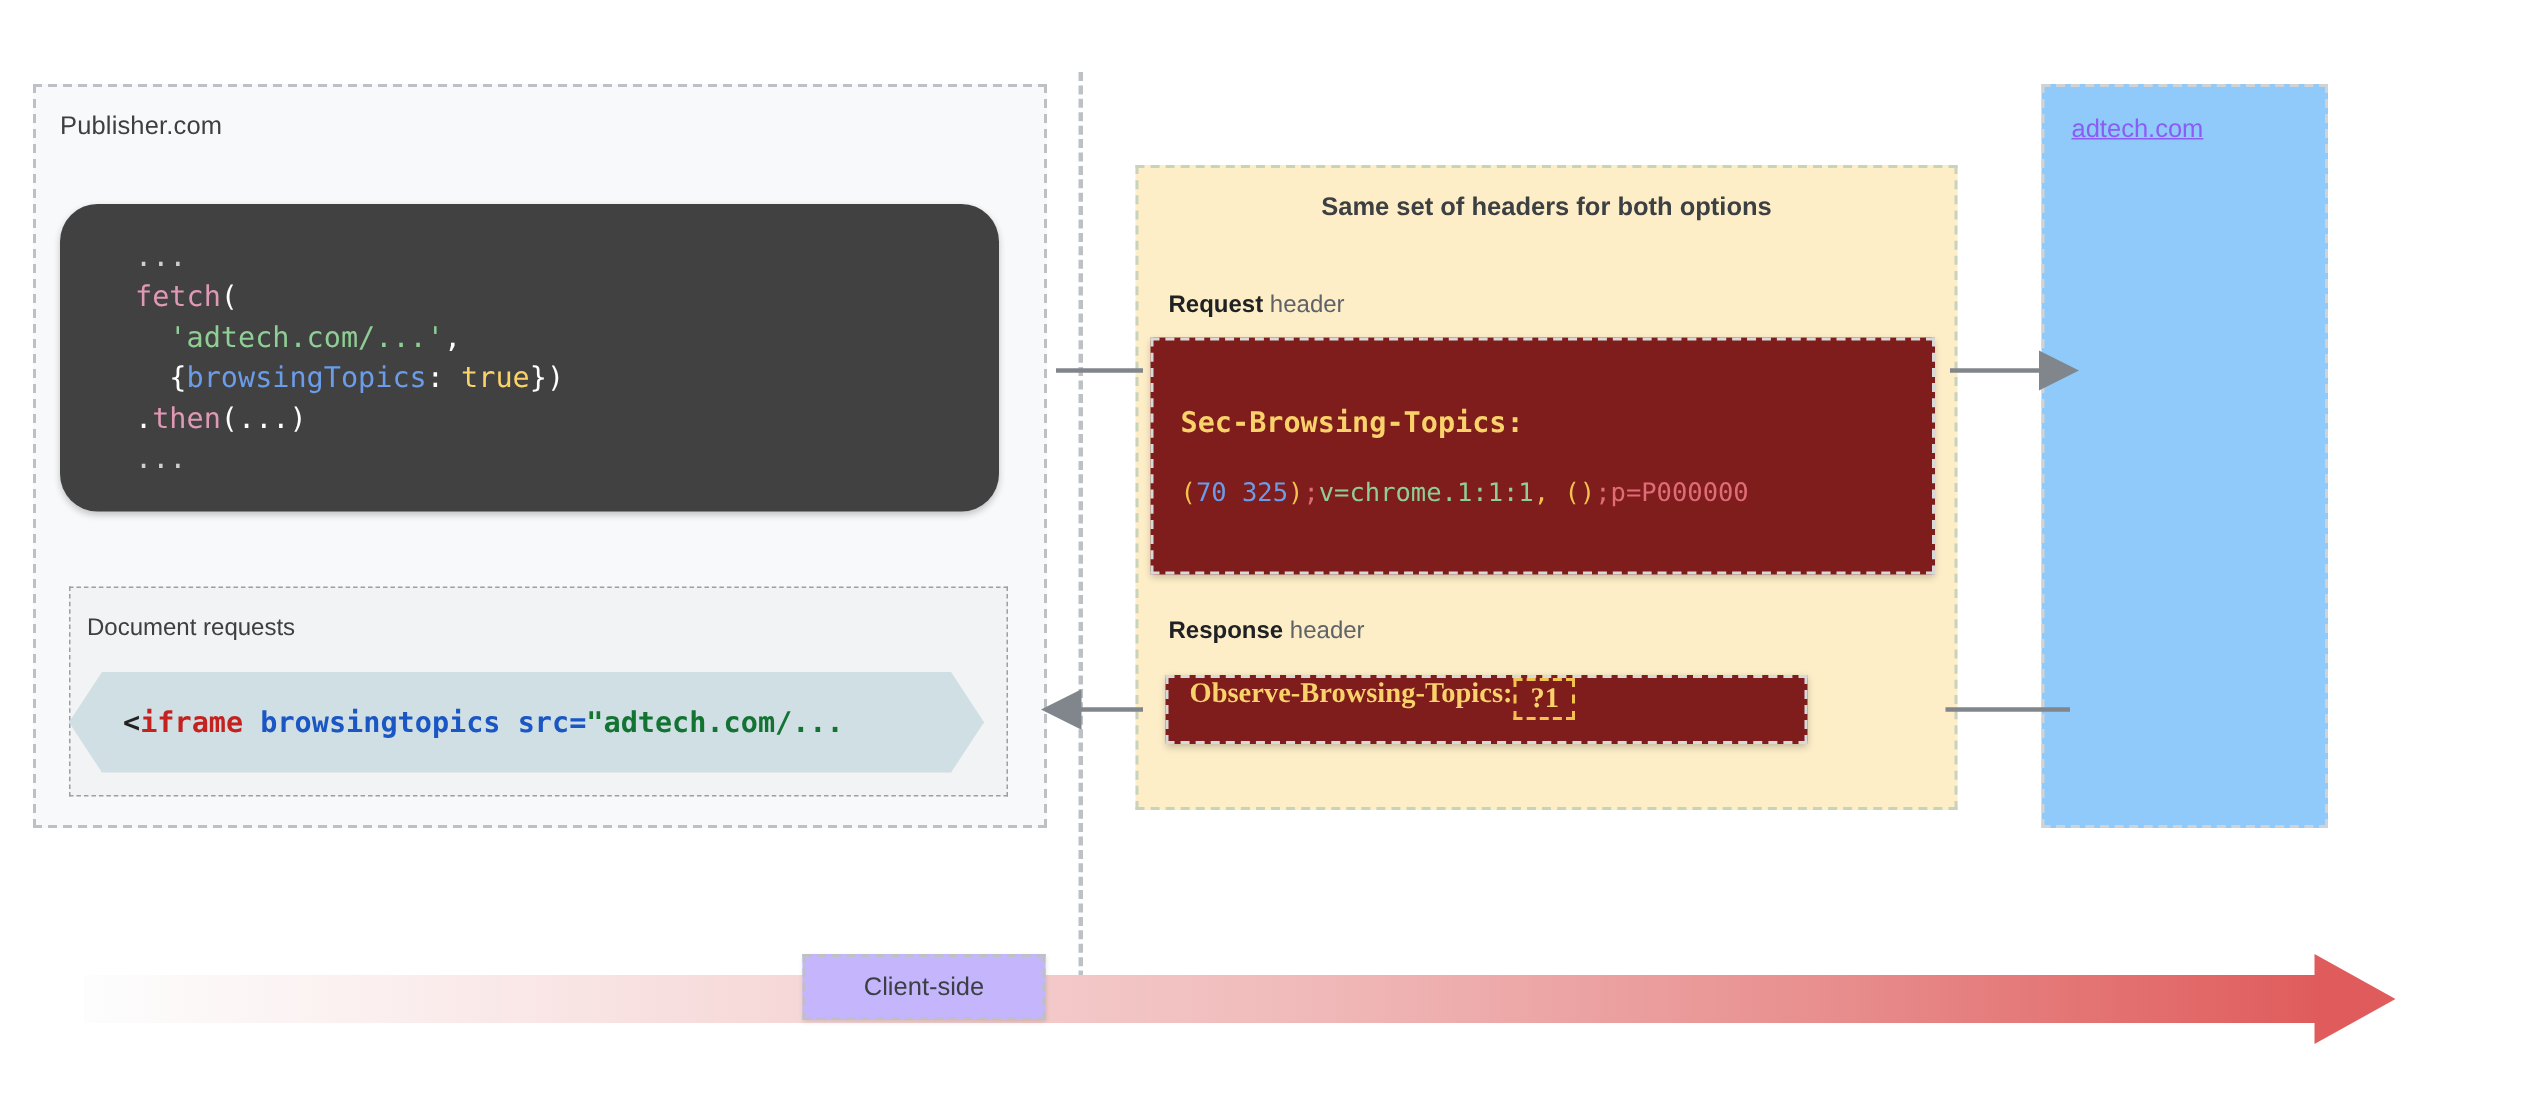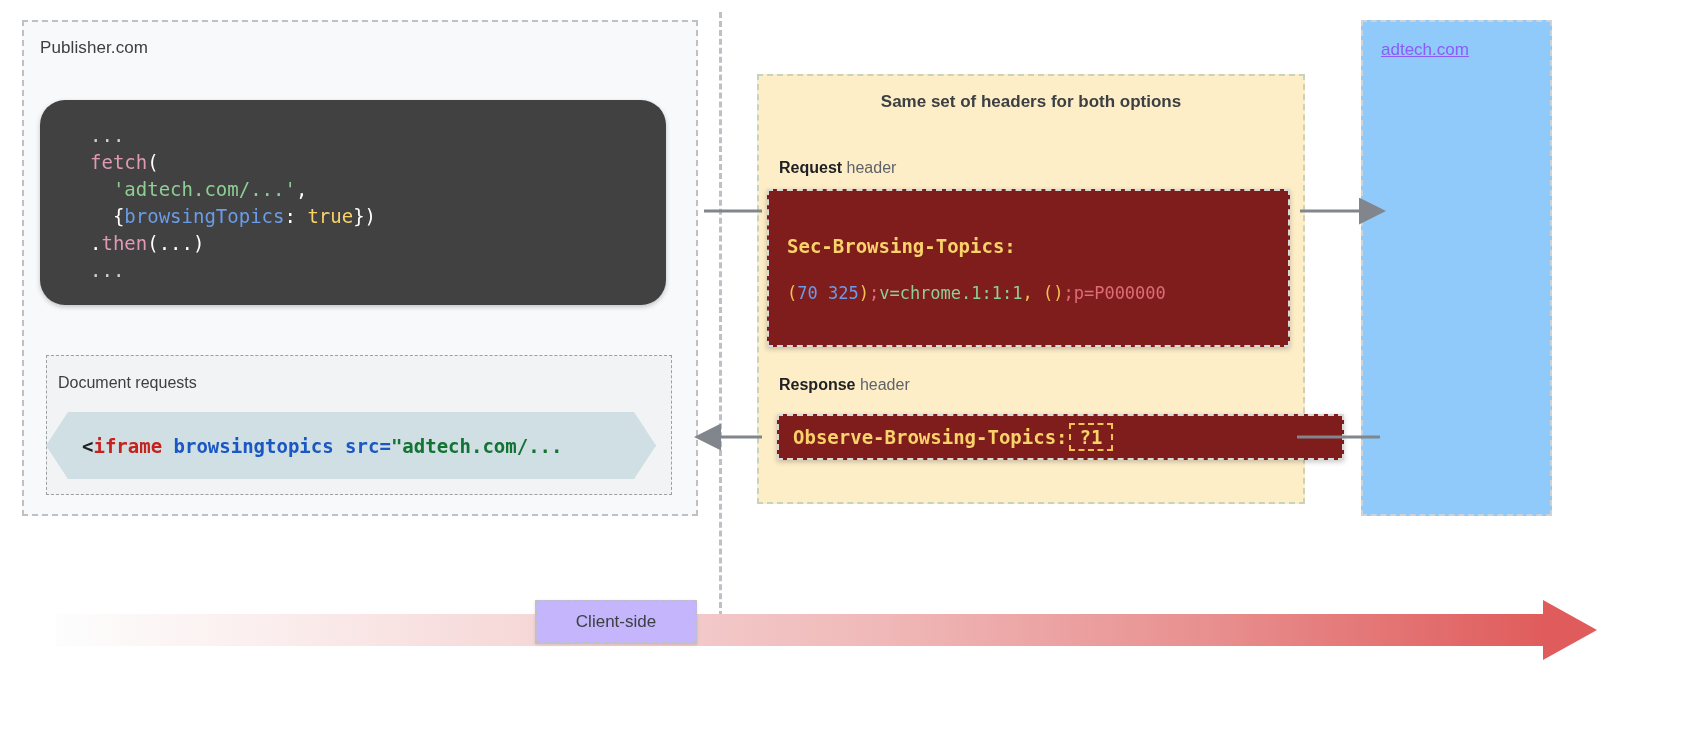--- a/index.html
+++ b/index.html
@@ -2,21 +2,21 @@
 <html><head>
 <meta charset="utf-8">
 <style>
   html,body{margin:0;padding:0;}
   body{
     width:1692px;height:734px;background:#ffffff;
     font-family:"Liberation Sans",sans-serif;
     -webkit-font-smoothing:antialiased;
     overflow:hidden;position:relative;
   }
-  #stage{position:absolute;inset:0;}
+  #stage{position:absolute;inset:0;margin-top:36px;}
 
   
   .publisher-panel{
     position:absolute;left:22px;top:20px;width:676px;height:496px;
     background:#f8f9fa;border:2px dashed #bdc1c6;box-sizing:border-box;
   }
   .publisher-label{
     position:absolute;left:40px;top:38px;font-size:17px;color:#3c4043;letter-spacing:.1px;
   }
 
@@ -82,21 +82,21 @@
   .res-caption{left:779px;top:376px;}
 
   .header-box{
     position:absolute;background:#7f1d1d;box-sizing:border-box;
     border:2px dashed #d9d9d9;
     box-shadow:0 2px 5px rgba(0,0,0,.22);
     font-family:"DejaVu Sans Mono","Liberation Mono",monospace;
     white-space:pre;
   }
   .req-box{left:767px;top:189px;width:523px;height:158px;padding:44px 0 0 18px;}
-  .res-box{left:777px;top:414px;width:567px;height:46px;display:flex;align-items:center;padding-left:14px;}
+  .res-box{left:777px;top:414px;width:428px;height:46px;display:flex;align-items:flex-start;padding-left:14px;font-family:Liberation Serif, serif;}
 
   .k-yellow{color:#f9d26a;font-weight:bold;font-size:19px;}
   .v-line{font-size:17px;display:block;margin-top:26px;}
   .v-paren{color:#f2c14e;}
   .v-num{color:#6b9ce8;}
   .v-green{color:#8fce94;}
   .v-red{color:#e06c75;}
   .res-key{color:#f9d26a;font-weight:bold;font-size:19px;}
   .res-val{
     color:#f9d26a;font-weight:bold;font-size:19px;

